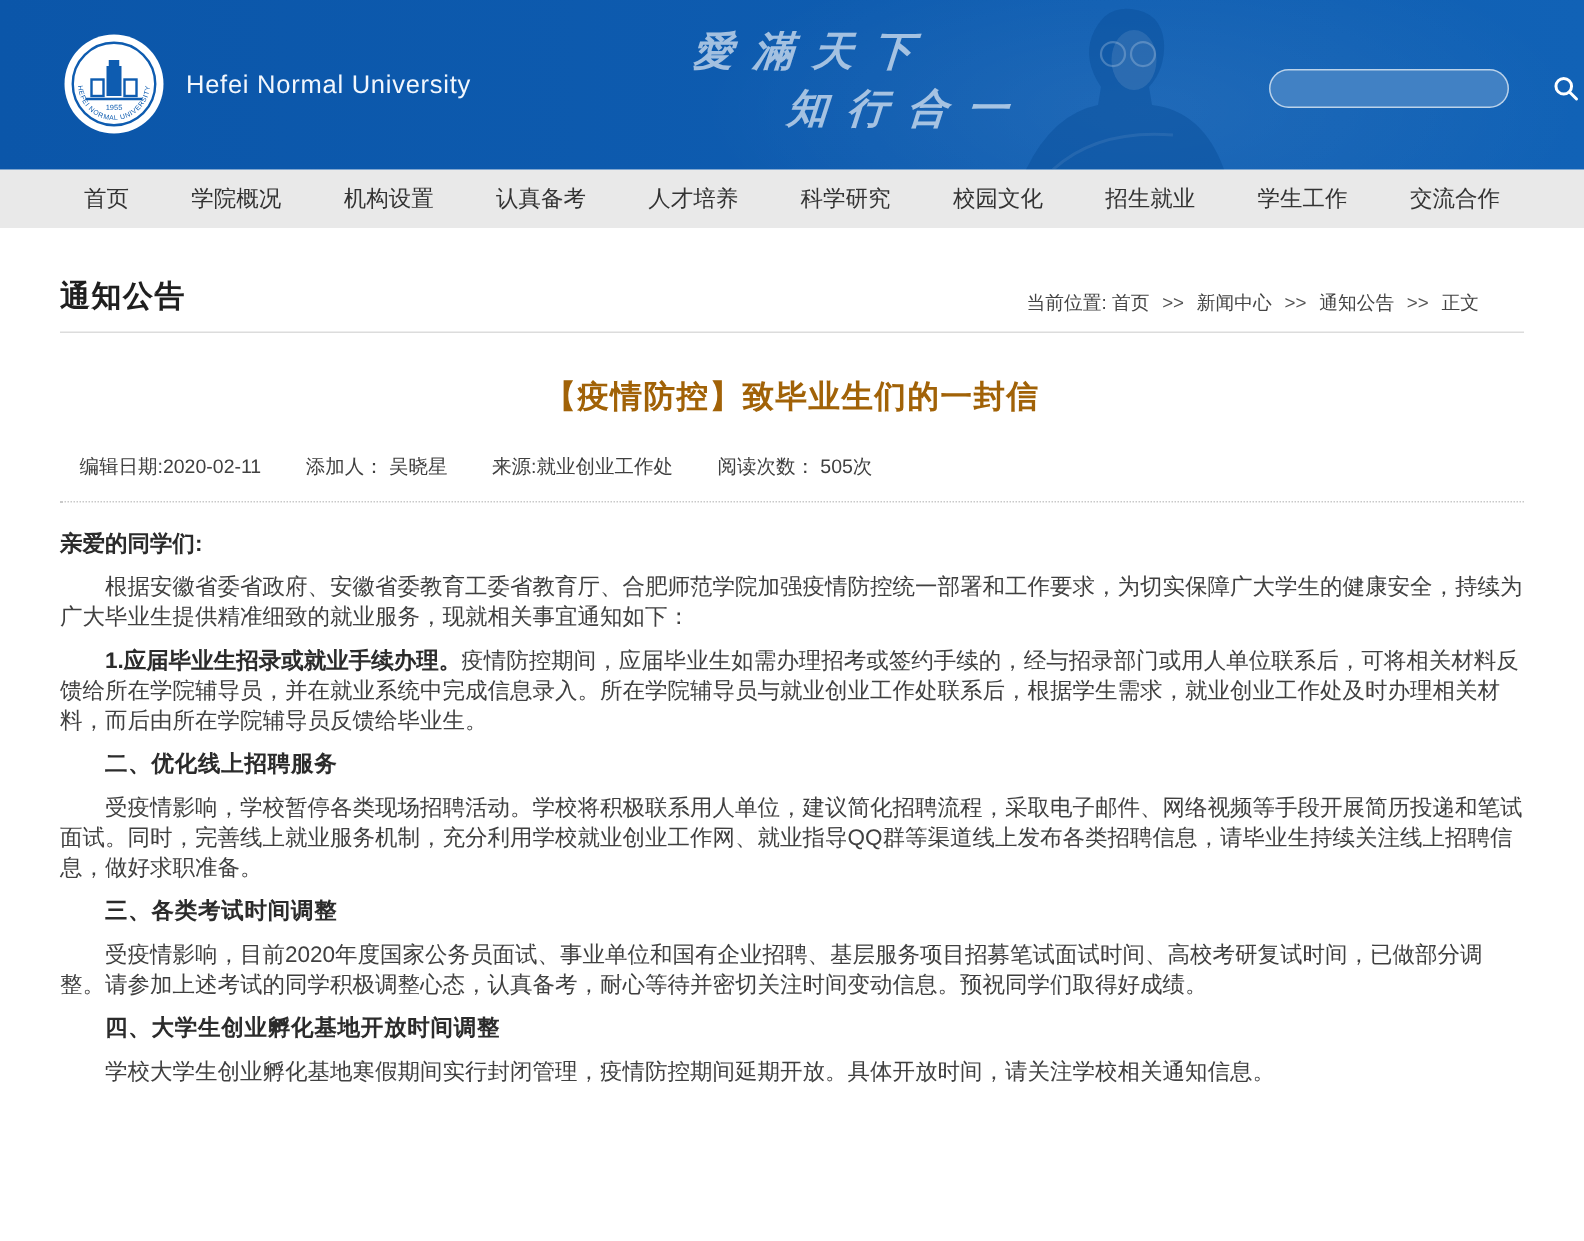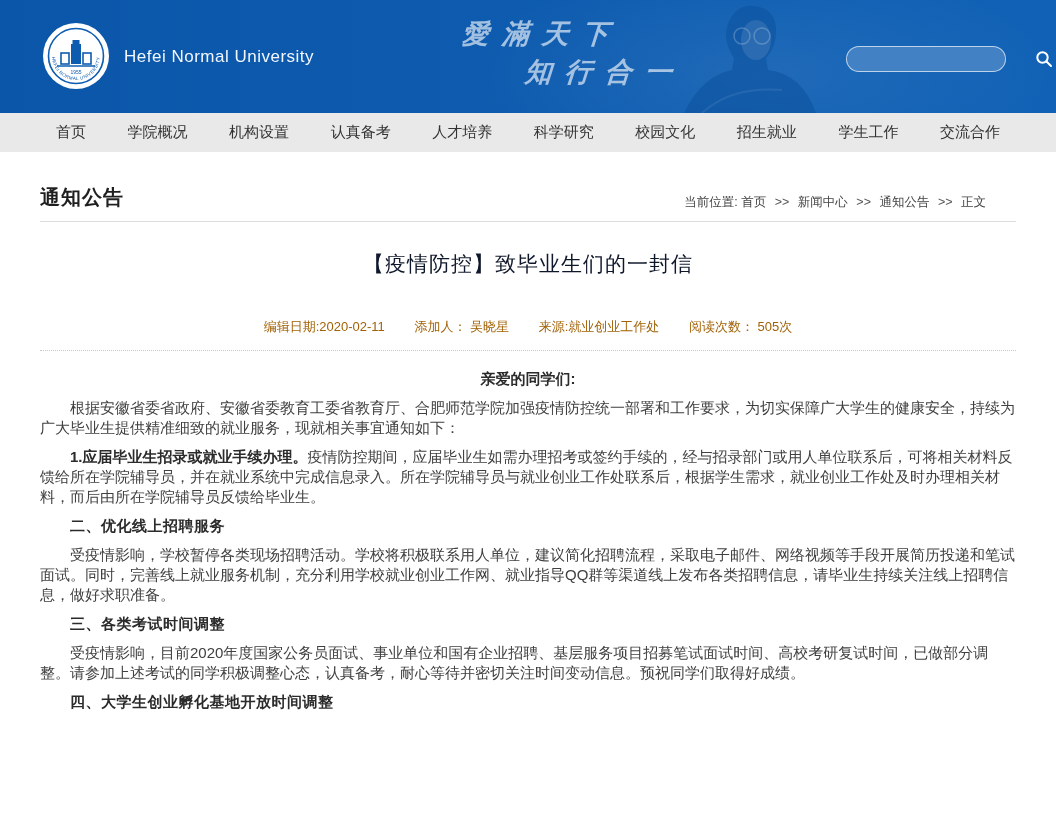--- a/index.html
+++ b/index.html
@@ -52,31 +52,31 @@
   .main { padding:0 40px; }
   .section-head {
     margin-top:32px; display:flex; justify-content:space-between; align-items:flex-end;
   }
   .section-title { font-size:20px; font-weight:bold; color:#1f1f1f; letter-spacing:1px; }
   .breadcrumb { font-size:12.5px; color:#444; padding-right:30px; }
   .breadcrumb a { color:#444; text-decoration:none; cursor:pointer; }
   .breadcrumb .sep { margin:0 5px; color:#555; }
   .head-rule { border:none; border-top:1px solid #dcdcdc; margin-top:10px; }
   .article-title {
-    margin-top:28px; text-align:center; font-size:21px; font-weight:normal;
-    color:#0f172a; letter-spacing:1px;
+    margin-top:28px; text-align:center; font-size:21px; font-weight:bold;
+    color:#a16207; letter-spacing:1px;
   }
   .article-meta {
-    margin-top:40px; text-align:center; font-size:13px; color:#a16207;
+    margin-top:24px; text-align:left; font-size:13px; color:#404040;
   }
   .article-meta span { margin:0 13px; }
   .dotted-rule { border:none; border-top:1px dotted #c9c9c9; margin-top:14px; }
   .article-body { margin-top:18px; font-size:15px; line-height:20px; color:#404040; }
   .para { text-indent:2em; margin:9px 0; }
-  .para.no-indent { text-indent:0;text-align:center; }
+  .para.no-indent { text-indent:0; }
   .lead { font-weight:bold; color:#2b2b2b; }
   .para.sec .lead { letter-spacing:.5px; }
 </style>
 </head>
 <body>
 
 <div class="header">
   <div class="header-wash"></div>
 
   <svg class="statue" viewBox="0 0 172 113">
@@ -165,16 +165,17 @@
 
   <div class="article-body">
     <p class="para no-indent"><span class="lead">亲爱的同学们:</span><span></span></p>
     <p class="para"><span class="lead"></span><span>根据安徽省委省政府、安徽省委教育工委省教育厅、合肥师范学院加强疫情防控统一部署和工作要求，为切实保障广大学生的健康安全，持续为广大毕业生提供精准细致的就业服务，现就相关事宜通知如下：</span></p>
     <p class="para"><span class="lead">1.应届毕业生招录或就业手续办理。</span><span>疫情防控期间，应届毕业生如需办理招考或签约手续的，经与招录部门或用人单位联系后，可将相关材料反馈给所在学院辅导员，并在就业系统中完成信息录入。所在学院辅导员与就业创业工作处联系后，根据学生需求，就业创业工作处及时办理相关材料，而后由所在学院辅导员反馈给毕业生。</span></p>
     <p class="para sec"><span class="lead">二、优化线上招聘服务</span><span></span></p>
     <p class="para"><span class="lead"></span><span>受疫情影响，学校暂停各类现场招聘活动。学校将积极联系用人单位，建议简化招聘流程，采取电子邮件、网络视频等手段开展简历投递和笔试面试。同时，完善线上就业服务机制，充分利用学校就业创业工作网、就业指导QQ群等渠道线上发布各类招聘信息，请毕业生持续关注线上招聘信息，做好求职准备。</span></p>
     <p class="para sec"><span class="lead">三、各类考试时间调整</span><span></span></p>
     <p class="para"><span class="lead"></span><span>受疫情影响，目前2020年度国家公务员面试、事业单位和国有企业招聘、基层服务项目招募笔试面试时间、高校考研复试时间，已做部分调整。请参加上述考试的同学积极调整心态，认真备考，耐心等待并密切关注时间变动信息。预祝同学们取得好成绩。</span></p>
     <p class="para sec"><span class="lead">四、大学生创业孵化基地开放时间调整</span><span></span></p>
+    <p class="para"><span class="lead"></span><span>学校大学生创业孵化基地寒假期间实行封闭管理，疫情防控期间延期开放。具体开放时间，请关注学校相关通知信息。</span></p>
 
   </div>
 
 </div>
 
 </body></html>

